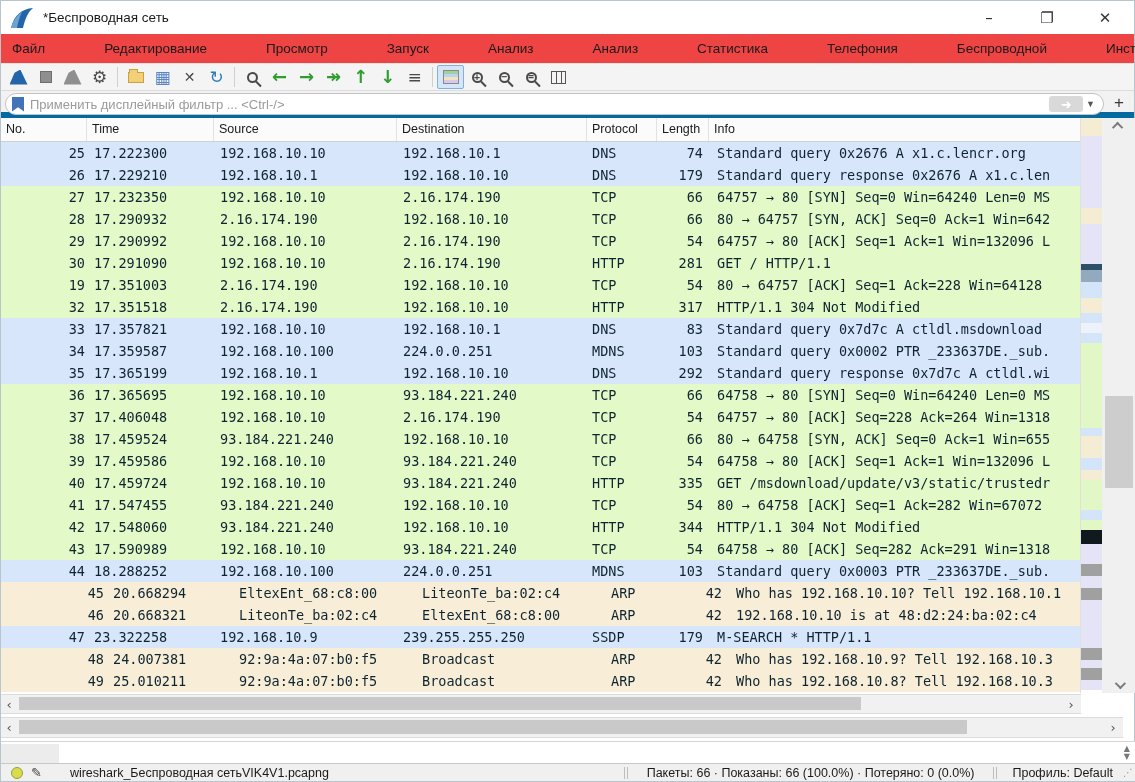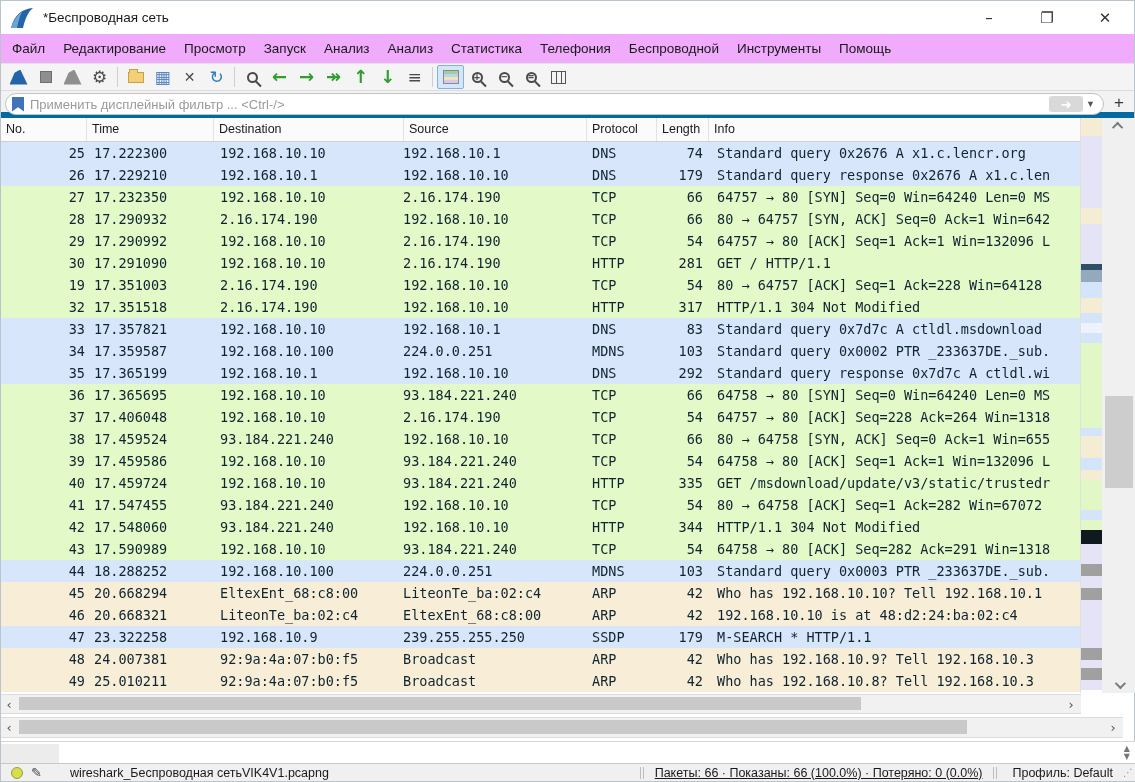--- a/index.html
+++ b/index.html
@@ -9,21 +9,21 @@
 
   
   .titlebar { height:33px; display:flex; align-items:center; background:#fff; }
   .app-icon { width:26px; height:22px; margin:0 8px 0 8px; }
   .title-text { font-size:13.5px; color:#1a1a1a; }
   .win-controls { margin-left:auto; display:flex; height:100%; }
   .wbtn { width:58px; height:100%; display:flex; align-items:center; justify-content:center;
           font-size:15px; color:#333; cursor:default; font-family:"DejaVu Sans", sans-serif;}
 
   
-  .menubar { height:29px; display:flex; align-items:center; background:#f0abfc; padding-left:2px; }
+  .menubar { height:29px; display:flex; align-items:center; background:#ef4444; padding-left:2px;gap:41px; }
   .menu-item { font-size:13.5px; color:#1a1a1a; padding:4px 9px; }
 
   
   .toolbar { height:28px; background:#f4f4f4; border-top:1px solid #e3e3e3; border-bottom:1px solid #dcdcdc;
              display:flex; align-items:center; padding-left:4px; }
   .tbtn { width:27px; height:24px; display:flex; align-items:center; justify-content:center; border:1px solid transparent; }
   .tbtn.active { background:#d5e7f7; border:1px solid #7fb2de; border-radius:2px; }
   .tsep { width:1px; height:20px; background:#cfcfcf; margin:0 4px; }
   .tch { font-size:17px; color:#4a4a4a; line-height:1; font-family:"DejaVu Sans", sans-serif; }
   .green { color:#2f9e2f; font-weight:bold; font-size:18px; }
@@ -60,21 +60,21 @@
   .list-wrap { position:absolute; top:117px; left:0; width:1135px; height:575px; background:#fff; }
   .hdr-row { position:absolute; top:0; left:0; width:1079px; height:24px; display:flex;
              background:#fbfbfb; border-bottom:1px solid #d0d0d0; }
   .hdr-cell { font-size:12.5px; color:#1a1a1a; line-height:23px; padding-left:5px;
               border-right:1px solid #e2e2e2; overflow:hidden; white-space:nowrap; }
   .rows { position:absolute; top:24px; left:0; width:1079px; height:580px; overflow:hidden;
           font-family:"DejaVu Sans Mono", monospace; font-size:13.5px; color:#0e2430; }
   .prow { height:22px; line-height:22px; display:flex; white-space:nowrap; }
   .prow.udp  { background:#d7e6fb; }
   .prow.http { background:#e4f9c8;justify-content:space-between; }
-  .prow.arp  { background:#f8eed7; }
+  .prow.arp  { background:#f8eed7;padding-left:19px; }
   .cell { overflow:hidden; white-space:nowrap; flex-shrink:0; }
   .c-no   { width:86px; text-align:right; padding-right:2px; }
   .c-time { width:127px; padding-left:7px; }
   .c-src  { width:183px; padding-left:6px; }
   .c-dst  { width:190px; padding-left:6px; }
   .c-pro  { width:70px;  padding-left:5px; }
   .c-len  { width:52px;  text-align:right; padding-right:6px; }
   .c-info { flex:1 1 auto; padding-left:8px; }
   .h-no{width:86px;} .h-time{width:127px;} .h-src{width:183px;} .h-dst{width:190px;}
   .h-pro{width:70px;} .h-len{width:52px;} .h-info{flex:1;border-right:none;}
@@ -98,21 +98,21 @@
   .spinner { position:absolute; right:6px; top:3px; font-size:8px; color:#777; line-height:8px; text-align:center;
              font-family:"DejaVu Sans",sans-serif;}
 
   
   .statusbar { position:absolute; bottom:0; left:0; width:1135px; height:18px; background:#f0f0f0;
                border-top:1px solid #c8c8c8; display:flex; align-items:center; font-size:12.5px; color:#1a1a1a; }
   .expert-dot { width:12px; height:12px; border-radius:50%; background:#d9dc4b; border:1px solid #97a03a; margin:0 8px 0 10px; }
   .pencil { font-size:13px; color:#444; margin-right:28px; font-family:"DejaVu Sans",sans-serif; }
   .sb-sep { width:1px; height:12px; background:#bdbdbd; margin:0 1px; }
   .sb-right { margin-left:auto; display:flex; align-items:center; }
-  .sb-stats { padding:0 10px;text-decoration:underline; }
+  .sb-stats { padding:0 18px; }
   .sb-profile { padding:0 10px 0 14px; }
   .grip { color:#9a9a9a; font-size:10px; padding-right:3px; font-family:"DejaVu Sans",sans-serif; }
 </style>
 </head>
 <body>
 
 <div id="win">
 
   <div class="titlebar">
     <svg class="app-icon" viewBox="0 0 26 22">
@@ -222,22 +222,22 @@
         </div>
       <div class="apply-caret">▼</div>
     </div>
     <div class="plus-btn">+</div>
   </div>
 
   <div class="list-wrap">
     <div class="hdr-row" id="hdr-row">
         <div class="hdr-cell h-no">No.</div>
         <div class="hdr-cell h-time">Time</div>
+        <div class="hdr-cell h-src">Source</div>
         <div class="hdr-cell h-dst">Destination</div>
-        <div class="hdr-cell h-src">Source</div>
         <div class="hdr-cell h-pro">Protocol</div>
         <div class="hdr-cell h-len">Length</div>
         <div class="hdr-cell h-info">Info</div>
       </div>
     <div class="rows" id="packet-rows">
         <div class="prow udp">
           <div class="cell c-no">25</div>
           <div class="cell c-time">17.222300</div>
           <div class="cell c-src">192.168.10.10</div>
           <div class="cell c-dst">192.168.10.1</div>

